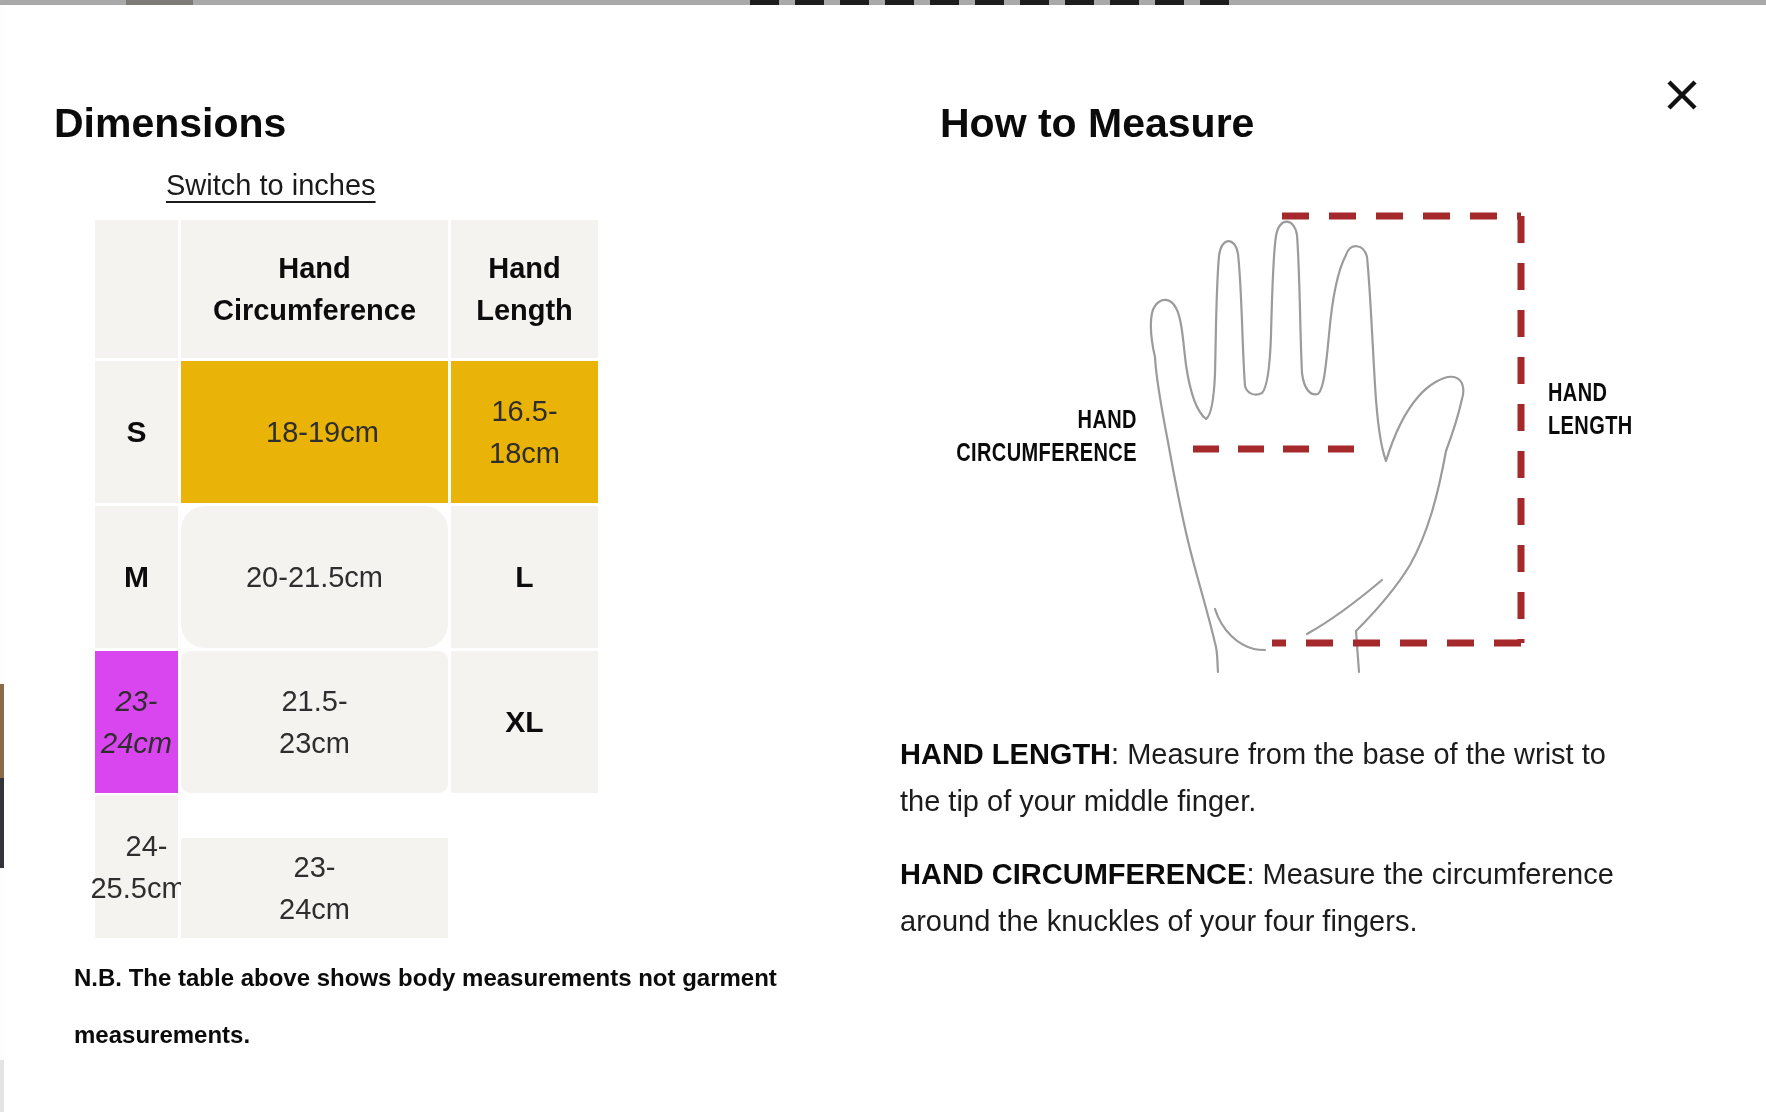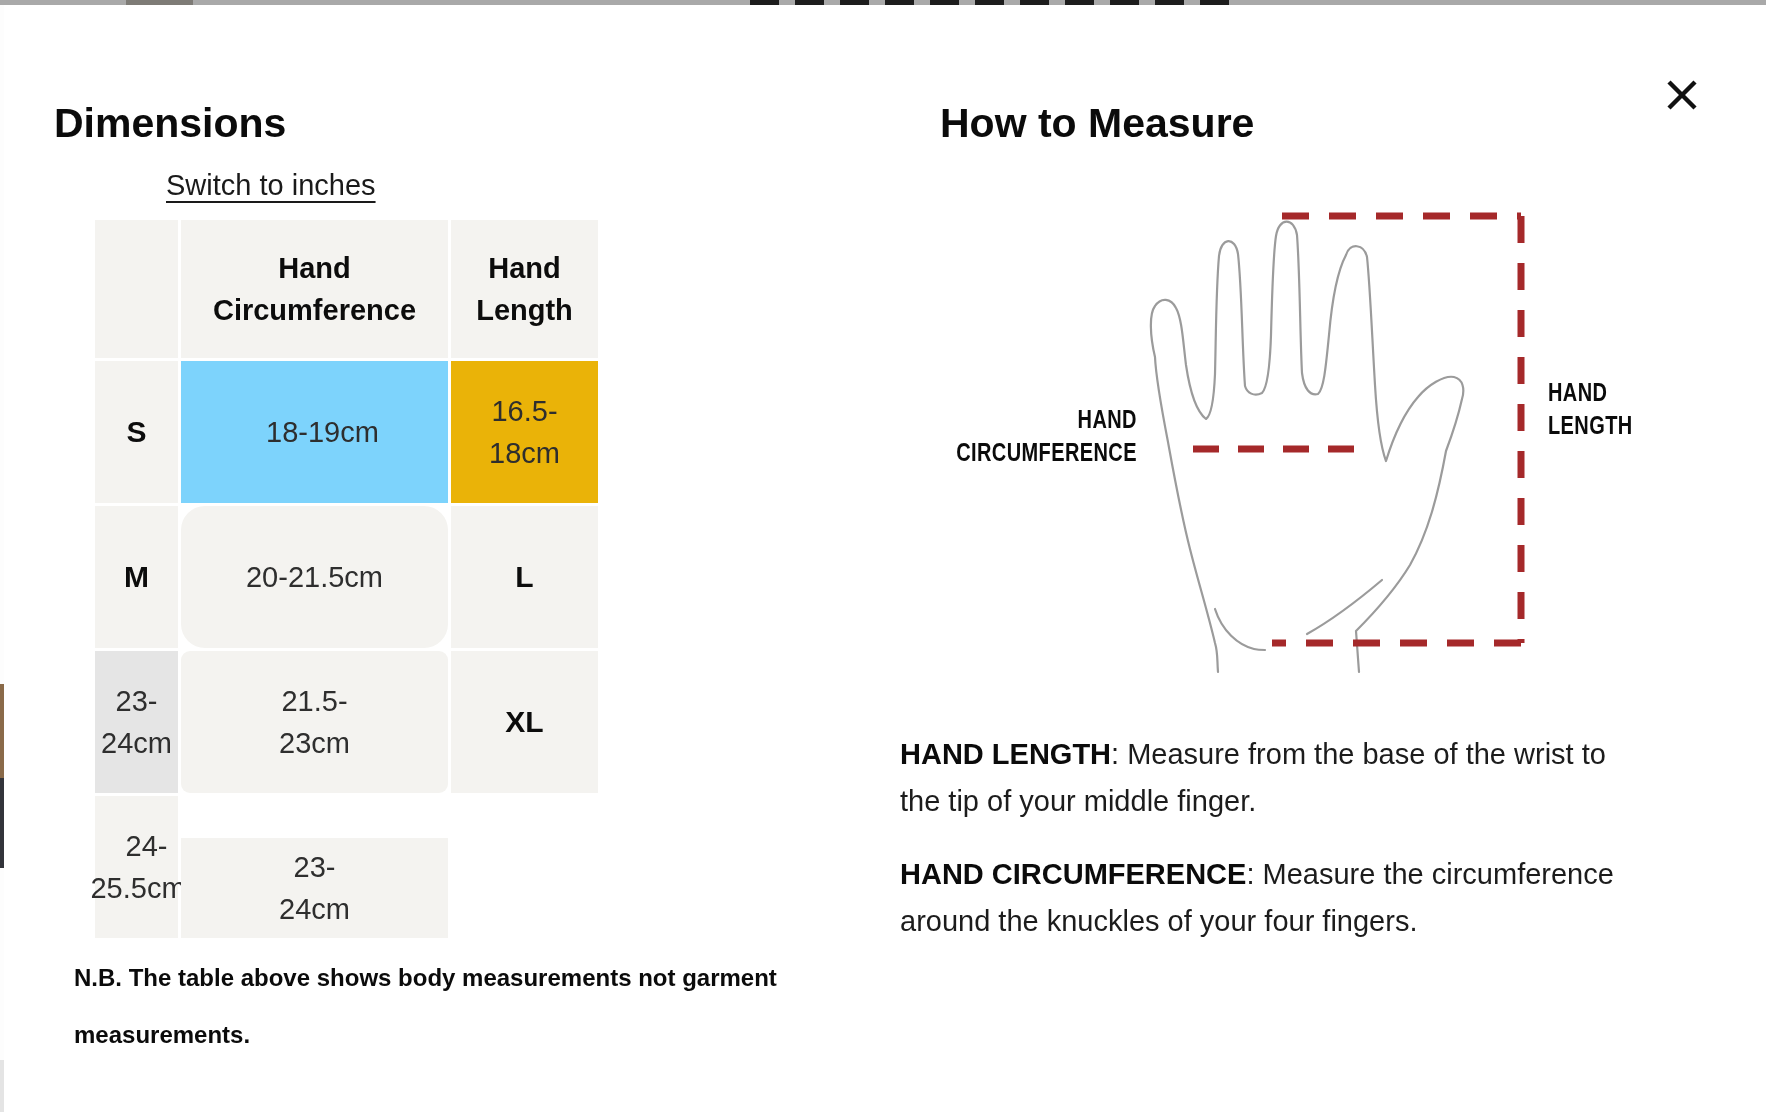--- a/index.html
+++ b/index.html
@@ -81,29 +81,29 @@
   <h1 class="heading" id="dimensions-title">Dimensions</h1>
 
   <a class="unit-link">Switch to inches</a>
 
   <div class="size-table">
     <div class="cell hd" style="background: rgb(244, 243, 240);"></div>
     <div class="cell hd" style="background: rgb(244, 243, 240);">Hand Circumference</div>
     <div class="cell hd" style="background: rgb(244, 243, 240);">Hand Length</div>
 
     <div class="cell size" style="background: rgb(244, 243, 240);">S</div>
-    <div class="cell" style="background: #7dd3fc; padding-left: 16px;">18-19cm</div>
+    <div class="cell" style="background: #eab308; padding-left: 16px;">18-19cm</div>
     <div class="cell" style="background: #eab308;">16.5-
 18cm</div>
 
     <div class="cell size" style="background: rgb(244, 243, 240);">M</div>
     <div class="cell" style="background: rgb(244, 243, 240); border-radius: 24px;">20-21.5cm</div>
 
     <div class="cell size" style="background: rgb(244, 243, 240);">L</div>
-    <div class="cell" style="background: #e5e5e5;">23-24cm</div>
+    <div class="cell" style="background: #d946ef; font-style: italic;">23-24cm</div>
     <div class="cell" style="background: rgb(244, 243, 240); border-radius: 9px;">21.5-
 23cm</div>
 
     <div class="cell size" style="background: rgb(244, 243, 240);">XL</div>
     <div class="cell" style="background: rgb(244, 243, 240); padding-left: 20px;">24-25.5cm+</div>
     <div class="cell" style="background: rgb(244, 243, 240); margin-top: 42px;">23-
 24cm</div>
   </div>
 
   <p class="table-note">N.B. The table above shows body measurements not garment

